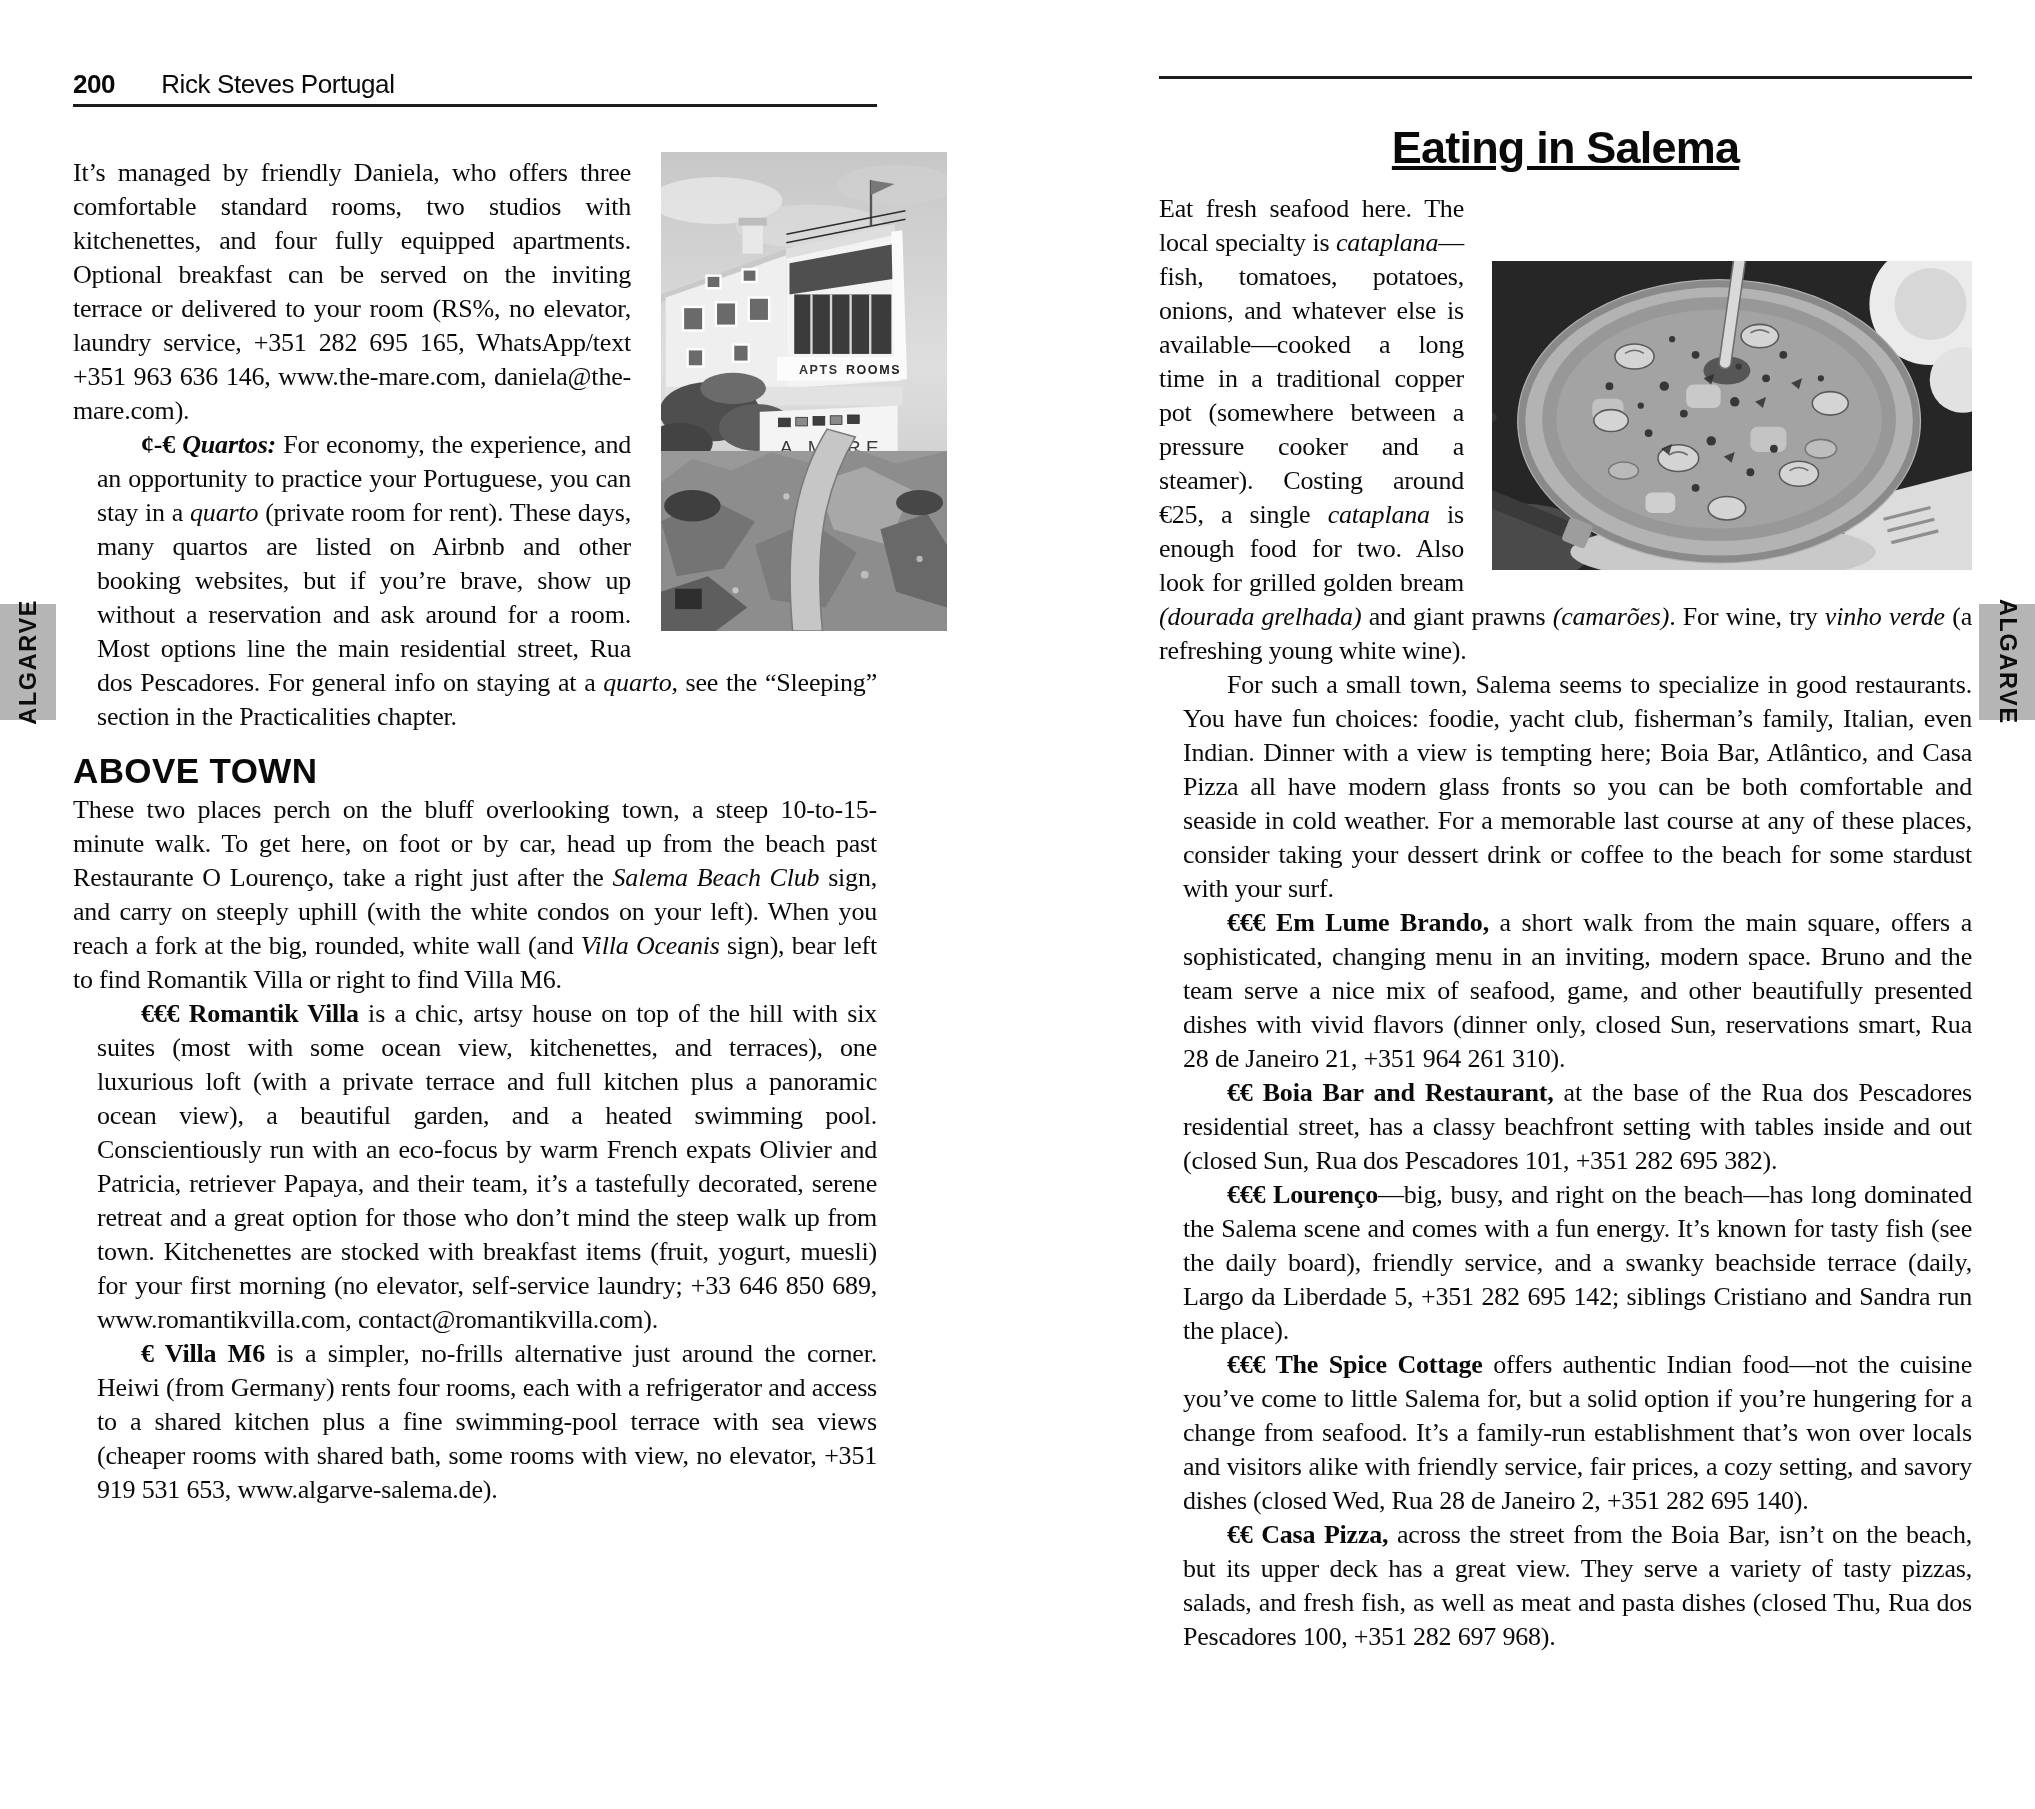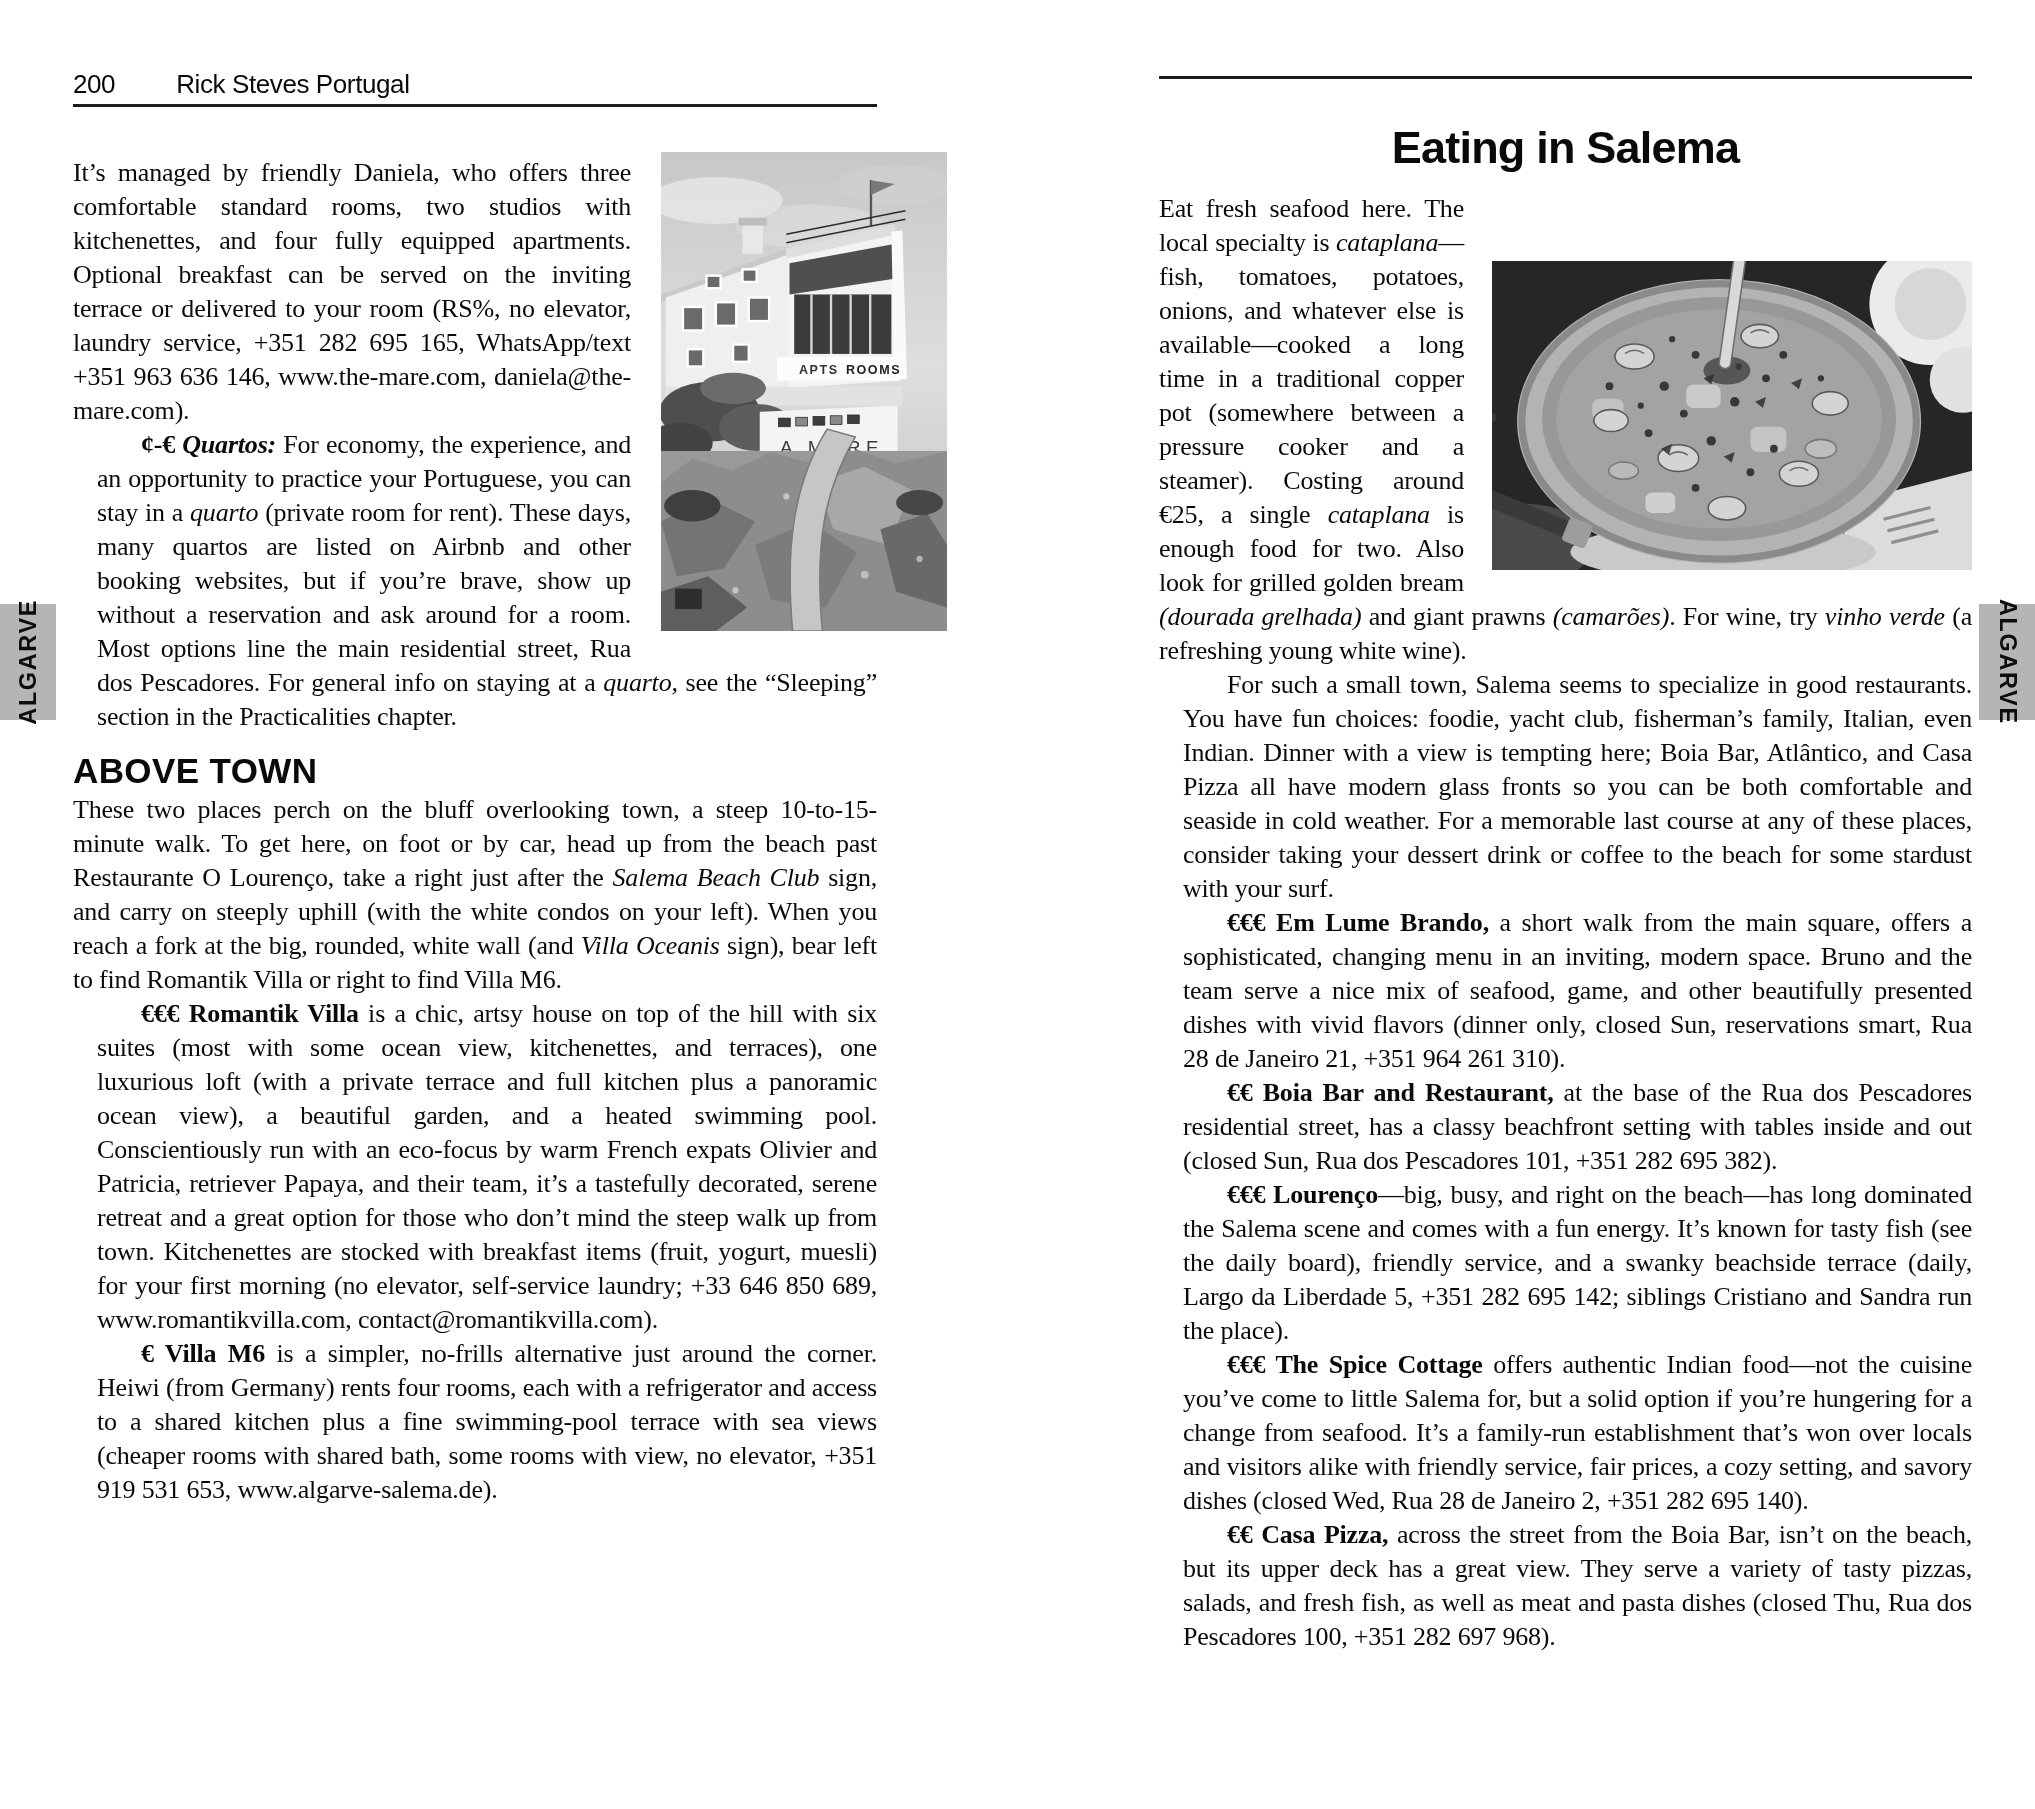--- a/index.html
+++ b/index.html
@@ -16,21 +16,21 @@
 
   .runhead {
     font-family: "Liberation Sans", sans-serif;
     font-size: 26px; line-height: 28px;
     letter-spacing: -0.4px;
     white-space: nowrap;
   }
   #page-right .runhead { text-align: right; }
   .runhead .pagenum { font-weight: normal; }
   .runhead .headtitle { font-weight: bold; margin-left: 36px; }
-  #page-left .runhead .pagenum { font-weight: normal; margin-right: 25px; }
+  #page-left .runhead .pagenum { font-weight: bold; margin-right: 10px; }
   #page-right .runhead .pagenum { margin-left: 20.4px; }
   .head-rule { border: none; border-top: 3.1px solid #1c1c1c; margin: 6.3px 0 0 0; }
 
   .body-block { margin-top: 49px; }
   p.bp {
     font-size: 26px; line-height: 34px;
     text-align: justify;
     margin: 0;
     hyphens: auto; -webkit-hyphens: auto;
     letter-spacing: -0.2px;
@@ -45,20 +45,21 @@
     font-weight: bold; font-size: 35px; line-height: 31px;
     letter-spacing: 0.4px;
     margin: 20.4px 0 7.8px 0;
   }
   .main-title {
     font-family: "Liberation Sans", sans-serif;
     font-weight: bold; font-size: 45px; line-height: 47px;
     text-align: center;
     letter-spacing: -0.8px;
     margin: 45px 0 20.4px 0;
+    text-decoration: underline;
   }
 
   .photo-float-left {
     float: right;
     width: 286px; height: 479px;
     margin: -4.7px -70px 9.4px 30px;
     background: #fef9c3;
   }
   .photo-float-right {
     float: right;

